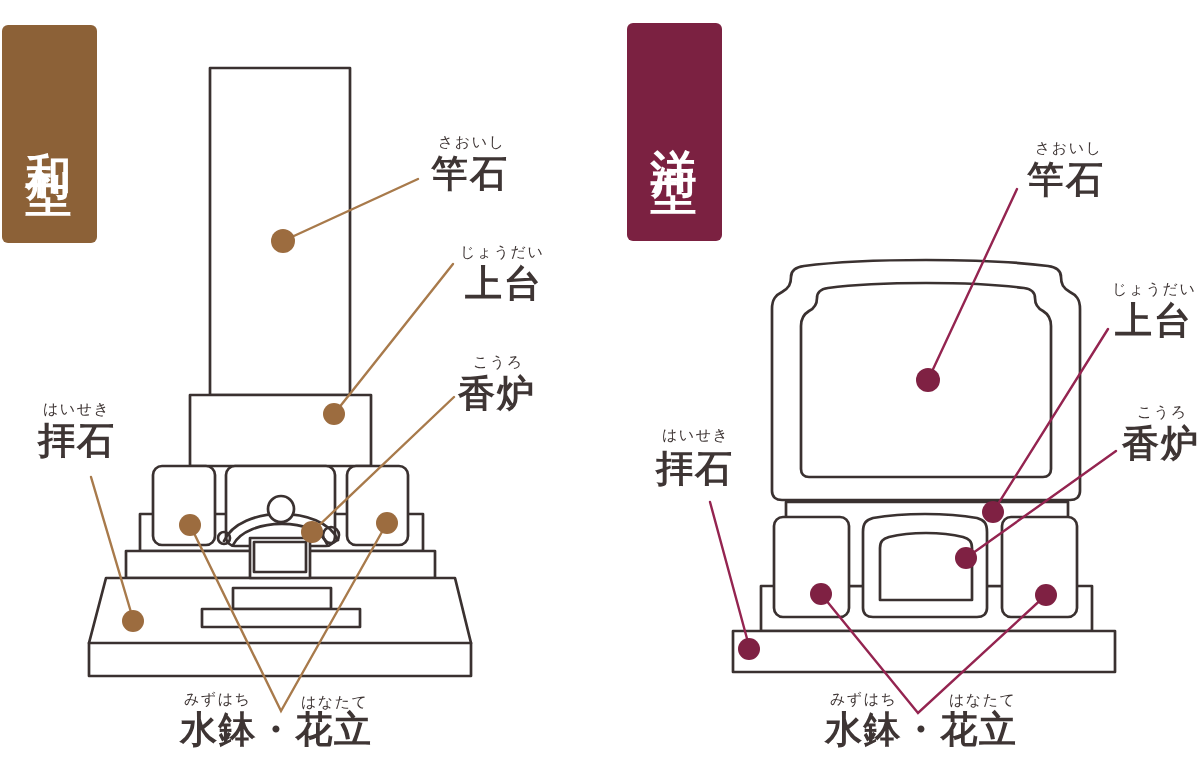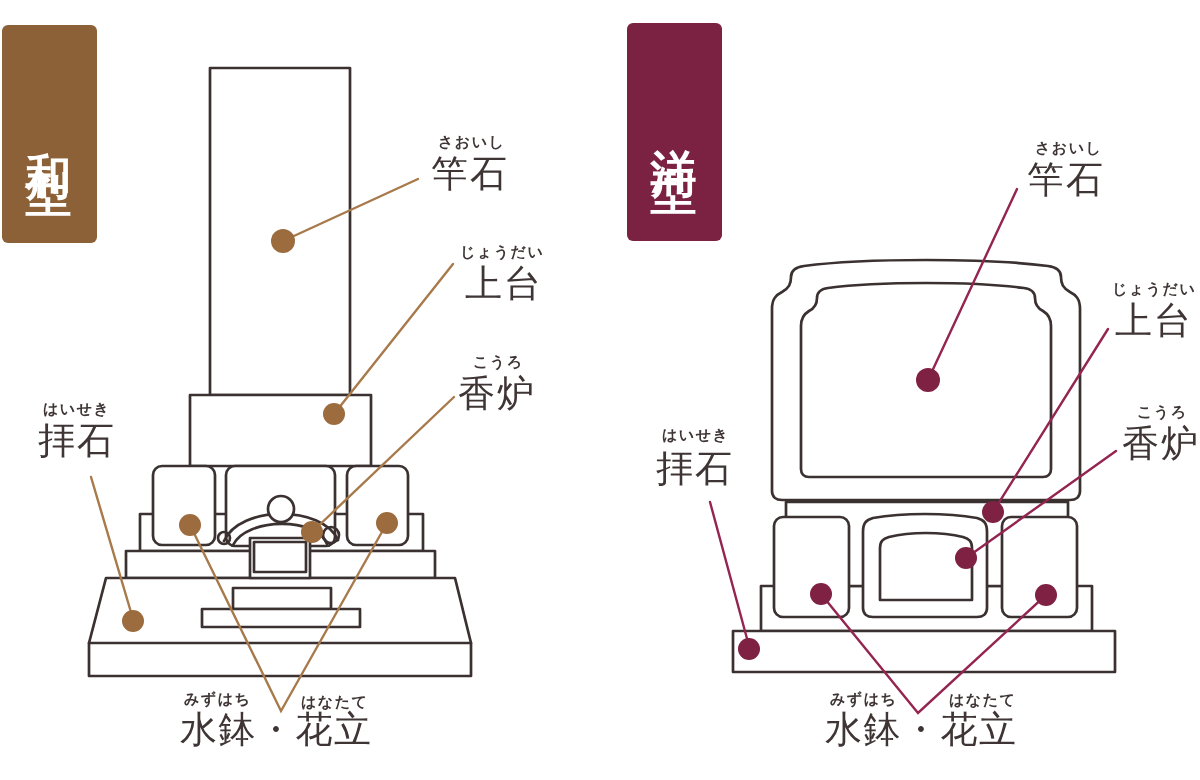--- a/index.html
+++ b/index.html
@@ -9,25 +9,25 @@
   }
   .badge{
     position:absolute;width:95px;height:218px;border-radius:6px;
     color:#ffffff;font-weight:700;font-size:46px;line-height:1;
     writing-mode:vertical-rl;text-orientation:upright;letter-spacing:20px;
     display:flex;align-items:center;justify-content:center;
   }
   #badge-wagata{left:2px;top:25px;background:var(--wagata-badge);}
   #badge-yougata{left:627px;top:23px;background:var(--yougata-badge);}
   .furigana{
-    position:absolute;font-weight:700;font-size:15px;letter-spacing:1.5px;
+    position:absolute;font-weight:400;font-size:15px;letter-spacing:1.5px;
     color:var(--text);white-space:nowrap;line-height:1;
   }
   .kanji{
-    position:absolute;font-weight:400;font-size:37px;letter-spacing:2px;
+    position:absolute;font-weight:700;font-size:37px;letter-spacing:2px;
     color:var(--text);white-space:nowrap;line-height:1;
   }
   svg{position:absolute;left:0;top:0;}
   .outline{stroke:var(--outline);stroke-width:2.7;fill:none;stroke-linejoin:round;stroke-linecap:round;}
   .outline-f{stroke:var(--outline);stroke-width:2.7;fill:#ffffff;stroke-linejoin:round;stroke-linecap:round;}
   .w-line{stroke:var(--wagata-line);stroke-width:2.4;fill:none;stroke-linecap:round;}
   .w-dot{fill:var(--wagata-dot);stroke:none;}
   .y-line{stroke:var(--yougata-line);stroke-width:2.4;fill:none;stroke-linecap:round;}
   .y-dot{fill:var(--yougata-dot);stroke:none;}
 </style>

